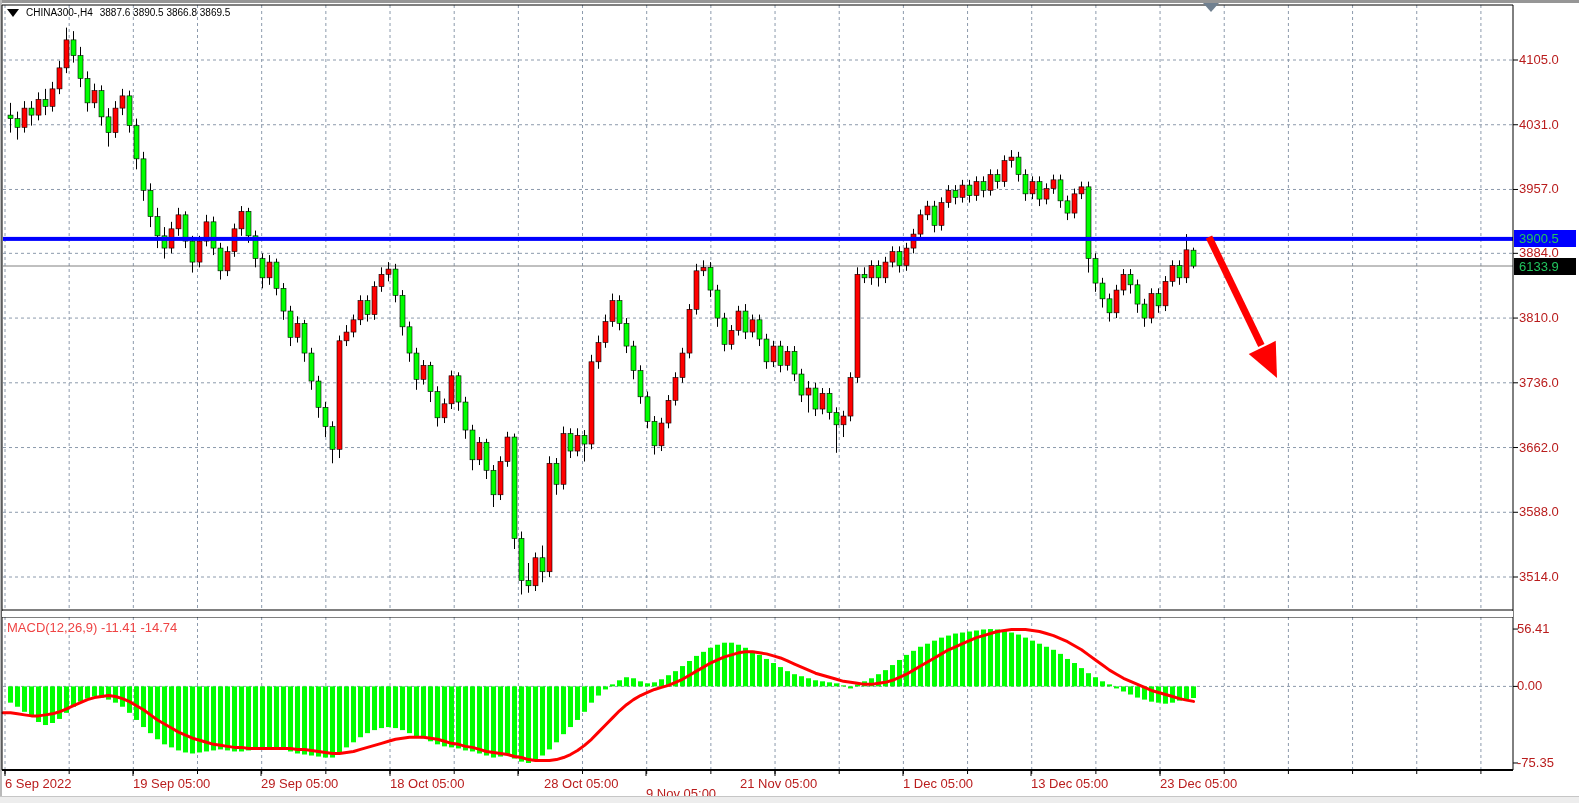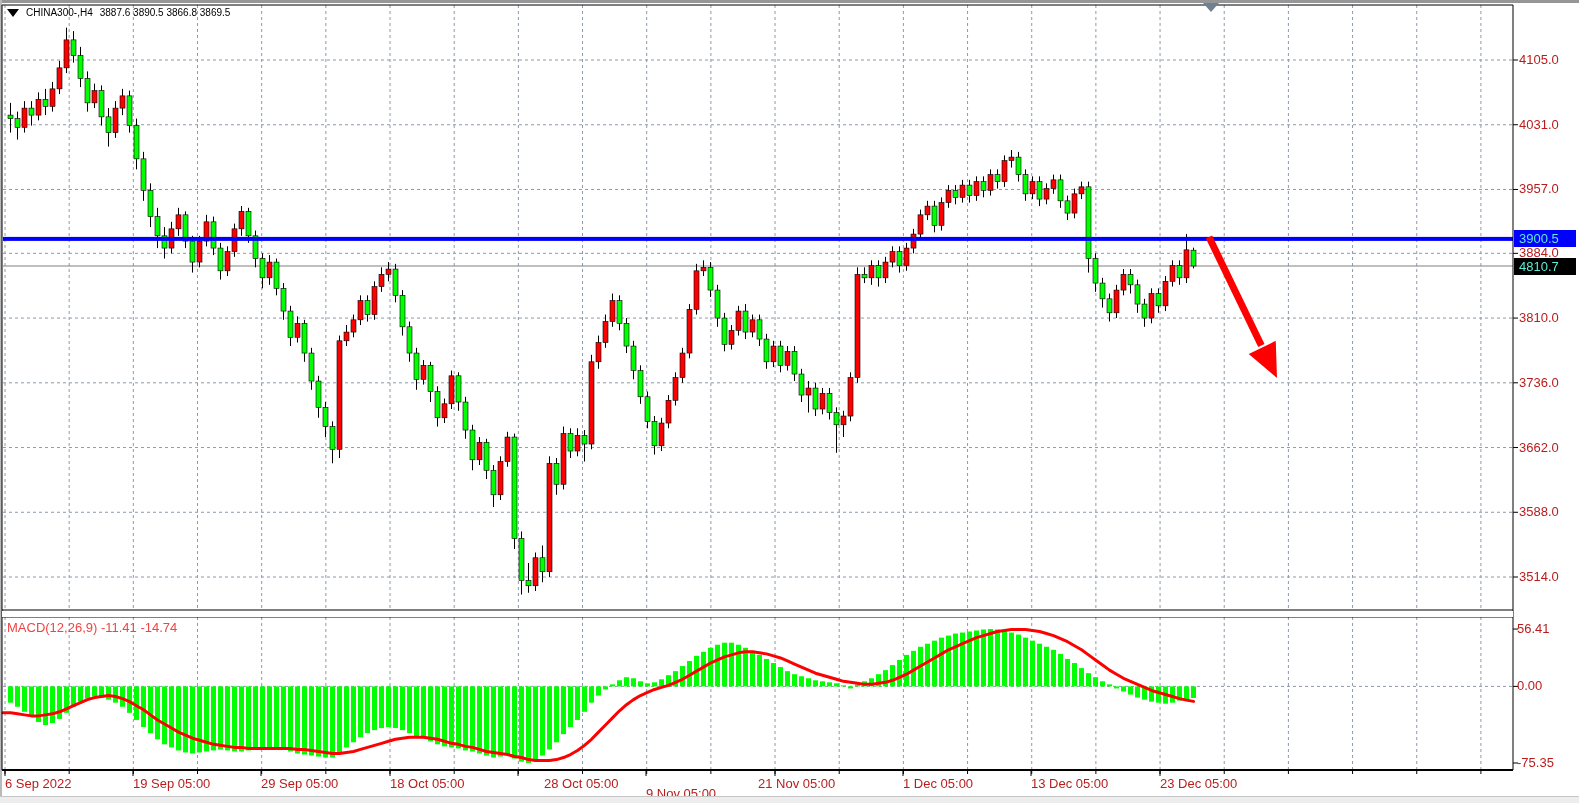--- a/index.html
+++ b/index.html
@@ -6,21 +6,21 @@
   #window{position:relative;width:1579px;height:803px;background:#fff;overflow:hidden;
           font-family:"Liberation Sans",sans-serif;}
   #topedge{position:absolute;left:0;top:0;width:1579px;height:3px;background:#969696;}
   #leftedge{position:absolute;left:0;top:0;width:2px;height:803px;background:#b9b9b9;}
   #chart-svg{position:absolute;left:0;top:0;}
   .axis-label{position:absolute;font-size:13px;color:#b91c1c;white-space:nowrap;height:16px;line-height:16px;}
   #title-box{position:absolute;left:7px;top:7px;font-size:10px;color:#000;display:flex;align-items:center;gap:7px;}
   #symbol-dd{width:0;height:0;border-left:6px solid transparent;border-right:6px solid transparent;
              border-top:8px solid #000;display:inline-block;cursor:pointer;}
   #macd-label{position:absolute;left:7px;top:620px;font-size:13px;color:#ef4444;}
-  .price-badge{position:absolute;left:1514px;width:62px;height:17px;color:#5eead4;font-size:13px;
+  .price-badge{position:absolute;left:1514px;width:62px;height:17px;color:#22c55e;font-size:13px;
                line-height:17px;padding-left:5px;box-sizing:border-box;}
   #bid-badge{top:231px;}
   #last-badge{top:258px;}
   #splitter{position:absolute;left:2px;top:611px;width:1511px;height:6px;background:#fff;cursor:row-resize;}
   #bottom-strip{position:absolute;left:0;top:796px;width:1579px;height:7px;background:#ededed;border-top:1px solid #c6c6c6;}
   #shift-marker{position:absolute;left:1203px;top:3px;width:0;height:0;
                 border-left:8px solid transparent;border-right:8px solid transparent;border-top:9px solid #708090;}
 </style>
 </head>
 <body>
@@ -676,31 +676,31 @@
       <div class="axis-label" style="left: 1519px; top: 504.272px;">3588.0</div>
       <div class="axis-label" style="left: 1519px; top: 569.007px;">3514.0</div>
     </div>
   <div id="macd-axis">
       <div class="axis-label" style="left: 1517px; top: 621.059px;">56.41</div>
       <div class="axis-label" style="left: 1517px; top: 678.4px;">0.00</div>
       <div class="axis-label" style="left: 1517px; top: 754.993px;">-75.35</div>
     </div>
 
   <div class="price-badge" id="bid-badge" style="background: rgb(0, 0, 255); top: 230.397px;">3900.5</div>
-  <div class="price-badge" id="last-badge" style="background: rgb(0, 0, 0); top: 257.515px;">4810.7</div>
+  <div class="price-badge" id="last-badge" style="background: rgb(0, 0, 0); top: 257.515px;">6133.9</div>
 
   <div id="shift-marker"></div>
   <div id="splitter"></div>
 
   <div id="time-axis">
       <div class="axis-label" style="left: 5px; top: 776px;">6 Sep 2022</div>
       <div class="axis-label" style="left: 133px; top: 776px;">19 Sep 05:00</div>
       <div class="axis-label" style="left: 261px; top: 776px;">29 Sep 05:00</div>
       <div class="axis-label" style="left: 390px; top: 776px;">18 Oct 05:00</div>
       <div class="axis-label" style="left: 544px; top: 776px;">28 Oct 05:00</div>
       <div class="axis-label" style="left: 646px; top: 776px; margin-top: 10px;">9 Nov 05:00</div>
-      <div class="axis-label" style="left: 758px; top: 776px;">21 Nov 05:00</div>
+      <div class="axis-label" style="left: 740px; top: 776px;">21 Nov 05:00</div>
       <div class="axis-label" style="left: 903px; top: 776px;">1 Dec 05:00</div>
       <div class="axis-label" style="left: 1031px; top: 776px;">13 Dec 05:00</div>
       <div class="axis-label" style="left: 1160px; top: 776px;">23 Dec 05:00</div>
     </div>
   <div id="bottom-strip"></div>
 </div>
 
 </body></html>

